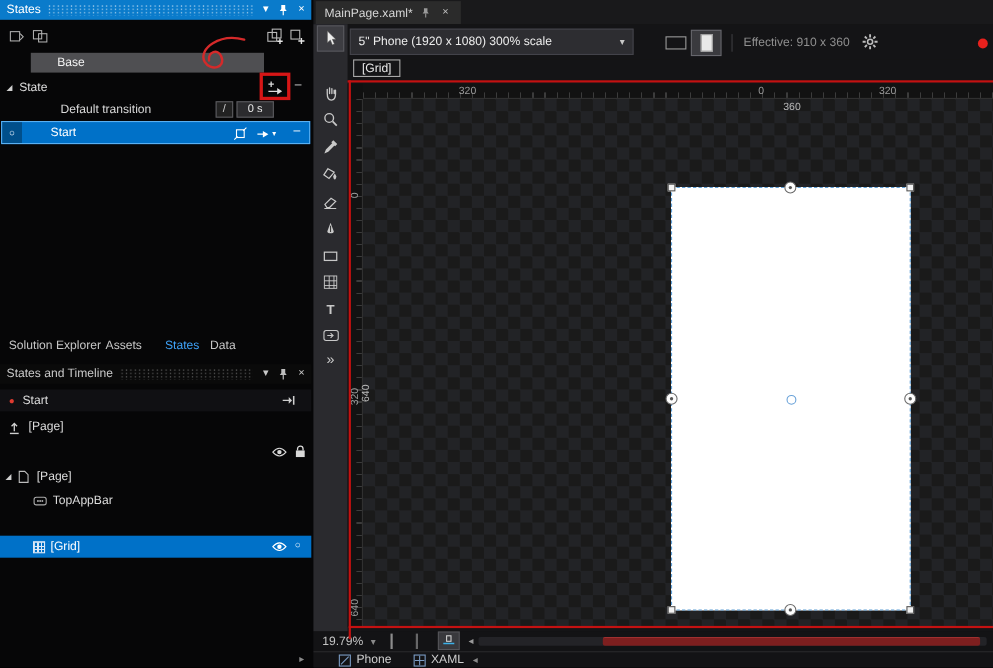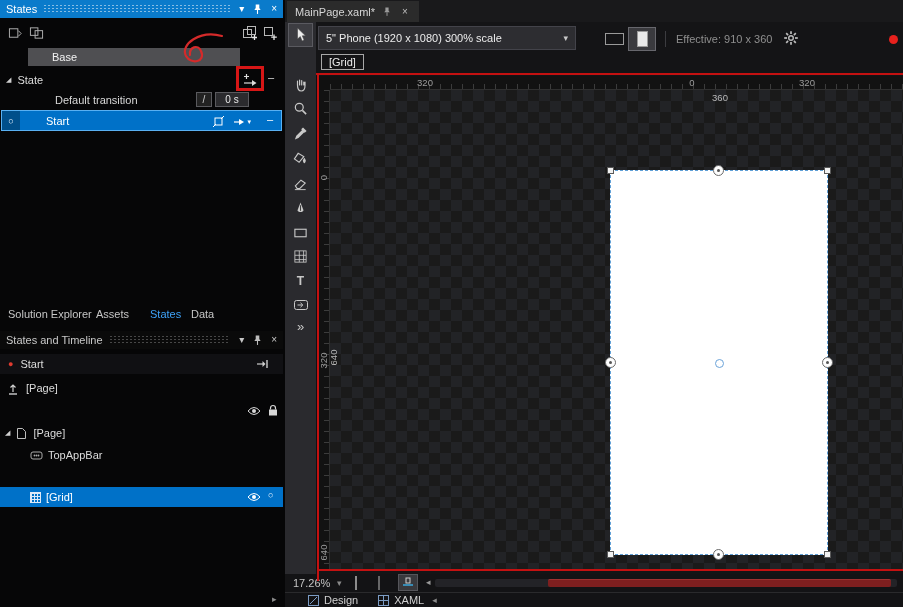--- a/index.html
+++ b/index.html
@@ -412,21 +412,21 @@
           <i></i>
         </div>
       <div class="h-ce" style="left:104px;top:188px"></div>
     </div>
 
     <div class="abs" style="left:36px;top:54px;border:1px solid #a8a8a8;background:#151517;color:#ececec;padding:1px 7px;z-index:6">
       <span>[Grid]</span>
     </div>
 
     <div class="bctrl">
-      <span class="abs" style="left:8px;top:3px;color:#c4c4c4">17.26%</span>
+      <span class="abs" style="left:8px;top:3px;color:#c4c4c4">19.79%</span>
       <span class="abs" style="left:52px;top:4px;color:#8a8a8a;font-size:9px">▾</span>
       <span class="abs" style="left:70px;top:3px"><span class="gridico"></span></span>
       <span class="abs" style="left:93px;top:3px"><span class="gridico" style="opacity:.7"></span></span>
       <span class="abs" style="left:114px;top:1px;width:18px;height:15px;background:#39393d;box-shadow:0 0 0 1px #55555a;display:flex;align-items:center;justify-content:center">
         <svg width="12" height="11" viewBox="0 0 12 11">
             <line x1="1" y1="8" x2="11" y2="8" stroke="#3bb0e8" stroke-width="1.4"></line>
             <rect x="4" y="1" width="4" height="5" fill="none" stroke="#cfcfcf"></rect>
           </svg>
         </span>
       <span class="abs" style="left:141px;top:3px;color:#9a9a9a;font-size:9px">◂</span>
@@ -435,21 +435,21 @@
       </div>
     </div>
 
     <div class="btabs">
       <span style="margin-left:23px;display:inline-flex;align-items:center">
         <span class="tabico">
             <svg width="9" height="9" viewBox="0 0 9 9">
               <line x1="1" y1="8" x2="8" y2="1" stroke="#7b9cc4"></line>
             </svg>
           </span>
-        <span>Design</span>
+        <span>Phone</span>
       </span>
       <span style="margin-left:20px;display:inline-flex;align-items:center">
         <span class="tabico">
             <svg width="9" height="9" viewBox="0 0 9 9">
               <line x1="4.5" y1="0" x2="4.5" y2="9" stroke="#7b9cc4"></line>
               <line x1="0" y1="4.5" x2="9" y2="4.5" stroke="#7b9cc4"></line>
             </svg>
           </span>
         <span>XAML</span>
       </span>

